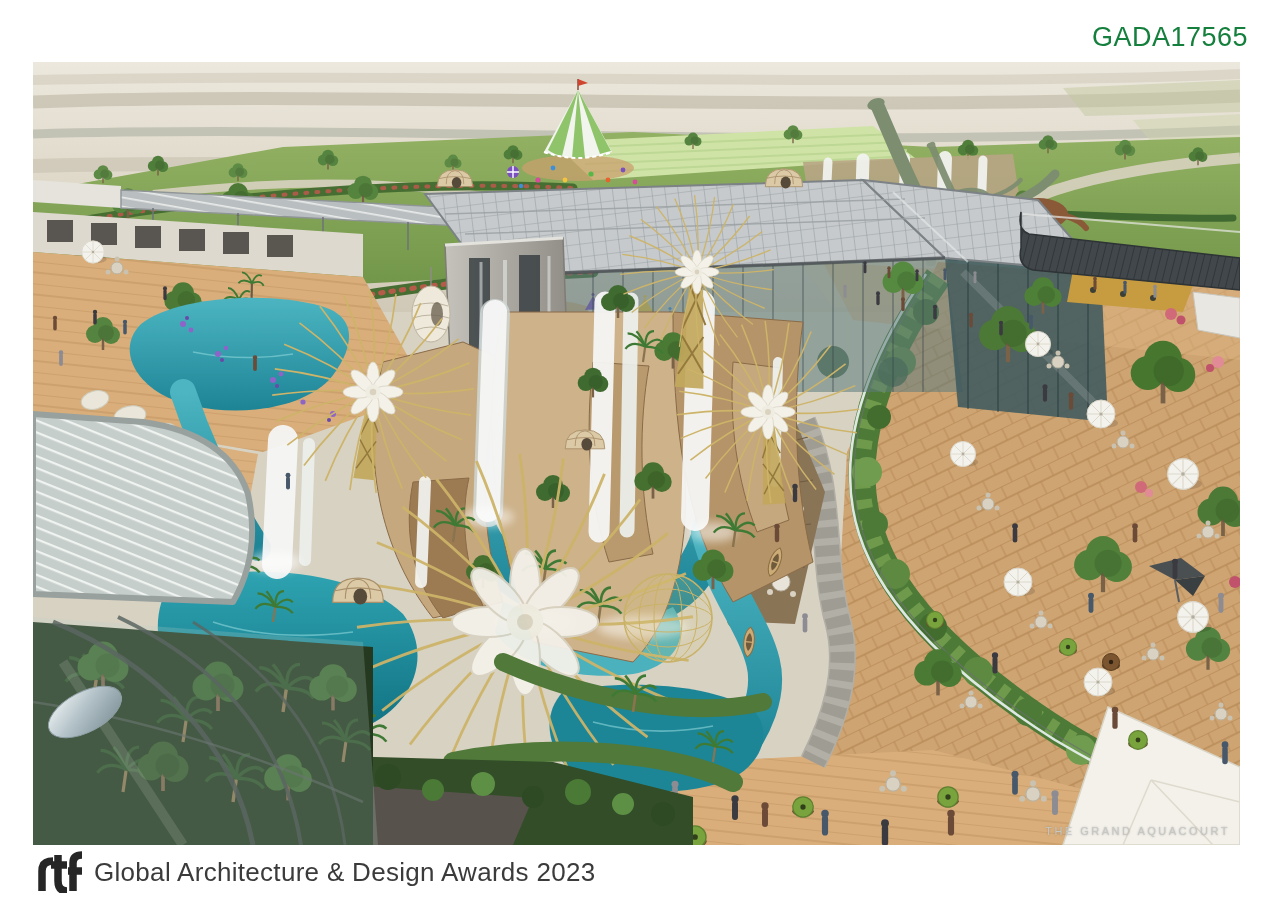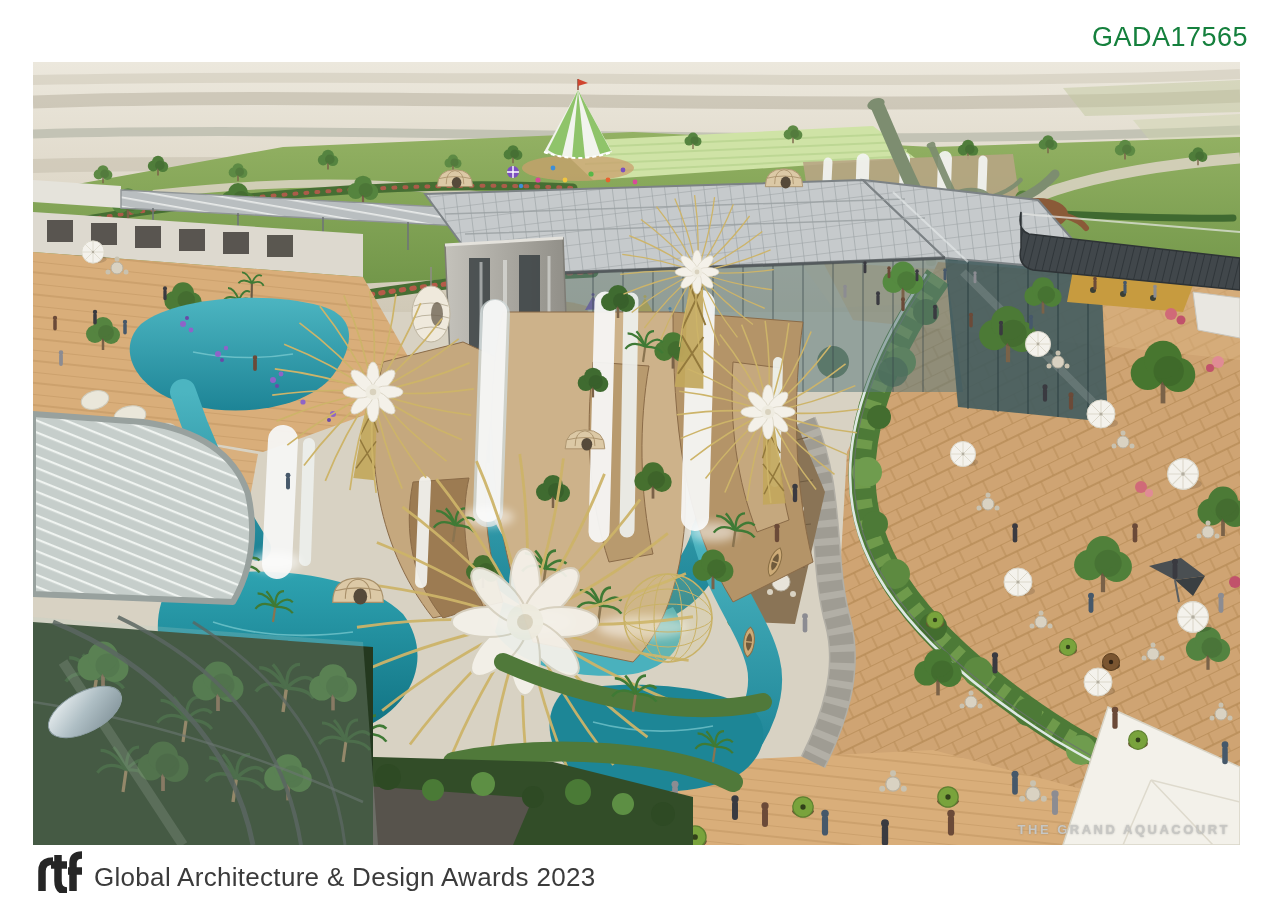--- a/index.html
+++ b/index.html
@@ -2,23 +2,23 @@
 <html><head>
 <meta charset="utf-8">
 <style>
   html,body{margin:0;padding:0;background:#ffffff;}
   .page{position:relative;width:1273px;height:900px;background:#fff;overflow:hidden;
         font-family:"Liberation Sans",sans-serif;}
   .code{position:absolute;top:22px;right:25px;font-size:27px;color:#15803d;letter-spacing:.5px;}
   .render{position:absolute;left:33px;top:62px;width:1207px;height:783px;margin:0;overflow:hidden;
           background:#d8d2c3;}
   .render svg{display:block;width:1207px;height:783px;}
-  .watermark{position:absolute;right:10px;bottom:8px;font-size:13px;letter-spacing:2.5px;
-             color:#c7c7c4;text-shadow:0 0 2px rgba(60,60,60,.35);font-weight:bold;}
-  .footer{position:absolute;left:36px;top:851px;display:flex;align-items:flex-end;gap:11px;}
+  .watermark{position:absolute;right:10px;bottom:8px;font-size:11px;letter-spacing:2.5px;
+             color:#c7c7c4;text-shadow:0 0 2px rgba(60,60,60,.35);}
+  .footer{position:absolute;left:36px;top:851px;display:flex;align-items:center;gap:11px;}
   .footer .award{font-size:26px;color:#3b3b3b;letter-spacing:.3px;}
   .sr-only{position:absolute;width:1px;height:1px;overflow:hidden;clip:rect(0 0 0 0);white-space:nowrap;}
 </style>
 </head>
 <body>
 
 <div class="page">
 
   <span class="code">GADA17565</span>
 

